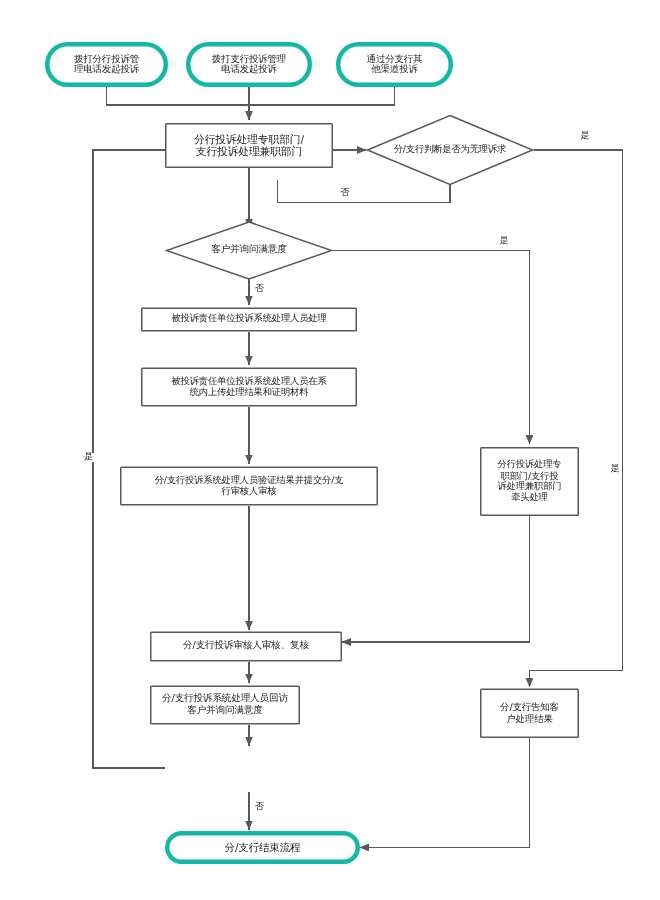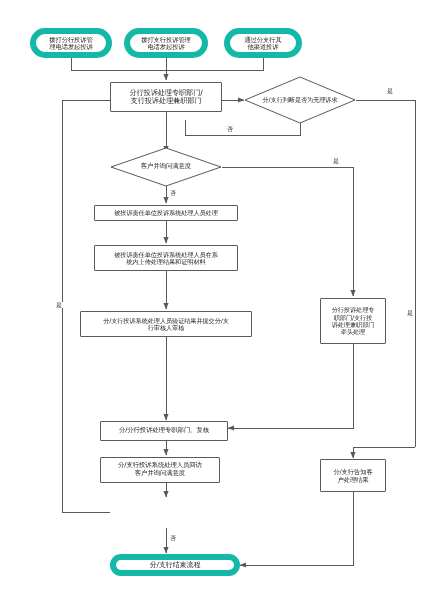--- a/index.html
+++ b/index.html
@@ -34,21 +34,21 @@
     color: #1a1a1a;
     line-height: 1.18;
     letter-spacing: -0.1px;
     background: #ffffff;
   }
   .node-box {
     border: 1px solid #595959;
     border-radius: 1px;
   }
   .node-term {
-    border: 6px solid #14b8a6;
+    border: 3px solid #14b8a6;
     border-radius: 999px;
   }
   .node-text {
     display: block;
     width: 100%;
     padding: 0 2px;
     white-space: pre-line;
   }
   .node-diamond {
     background: transparent;
@@ -170,24 +170,24 @@
   </div>
 
   <div class="node node-box" style="left:320px; top:298px; width:66px; height:46px; font-size:6.2px;">
     <span class="node-text">分行投诉处理专
 职部门/支行投
 诉处理兼职部门
 牵头处理</span>
   </div>
 
   <div class="node node-box" style="left:100px; top:421px; width:128px; height:20px; font-size:6.4px;">
-    <span class="node-text">分/分行投诉处理专职部门、复核</span>
-  </div>
-
-  <div class="node node-box" style="left:100px; top:457px; width:120px; height:26px; font-size:6.4px;align-items:center;">
+    <span class="node-text">分/支行投诉审核人审核、复核</span>
+  </div>
+
+  <div class="node node-box" style="left:100px; top:457px; width:100px; height:26px; font-size:6.4px;align-items:center;">
     <span class="node-text">分/支行投诉系统处理人员回访
 客户并询问满意度</span>
   </div>
 
 
   <div class="node node-box" style="left:320px; top:459px; width:66px; height:33px; font-size:6.3px;">
     <span class="node-text">分/支行告知客
 户处理结果</span>
   </div>
 

